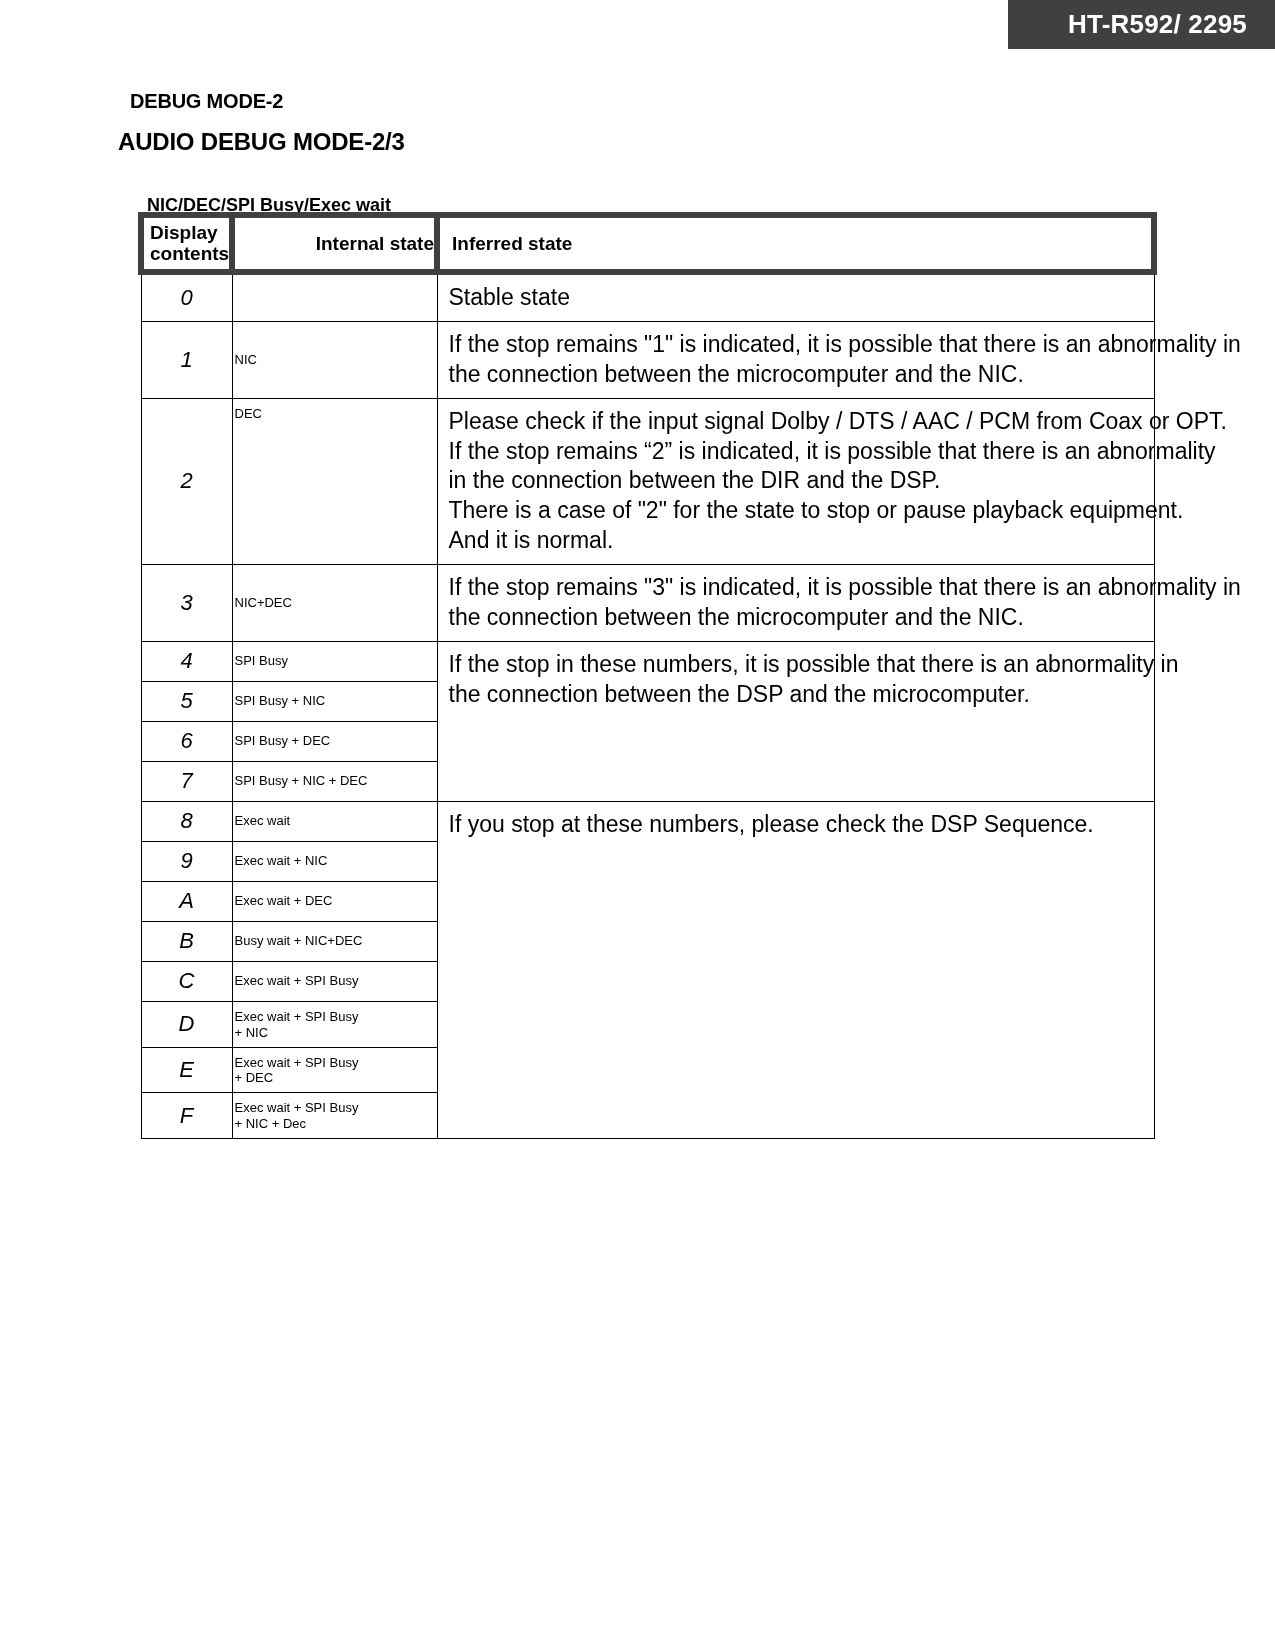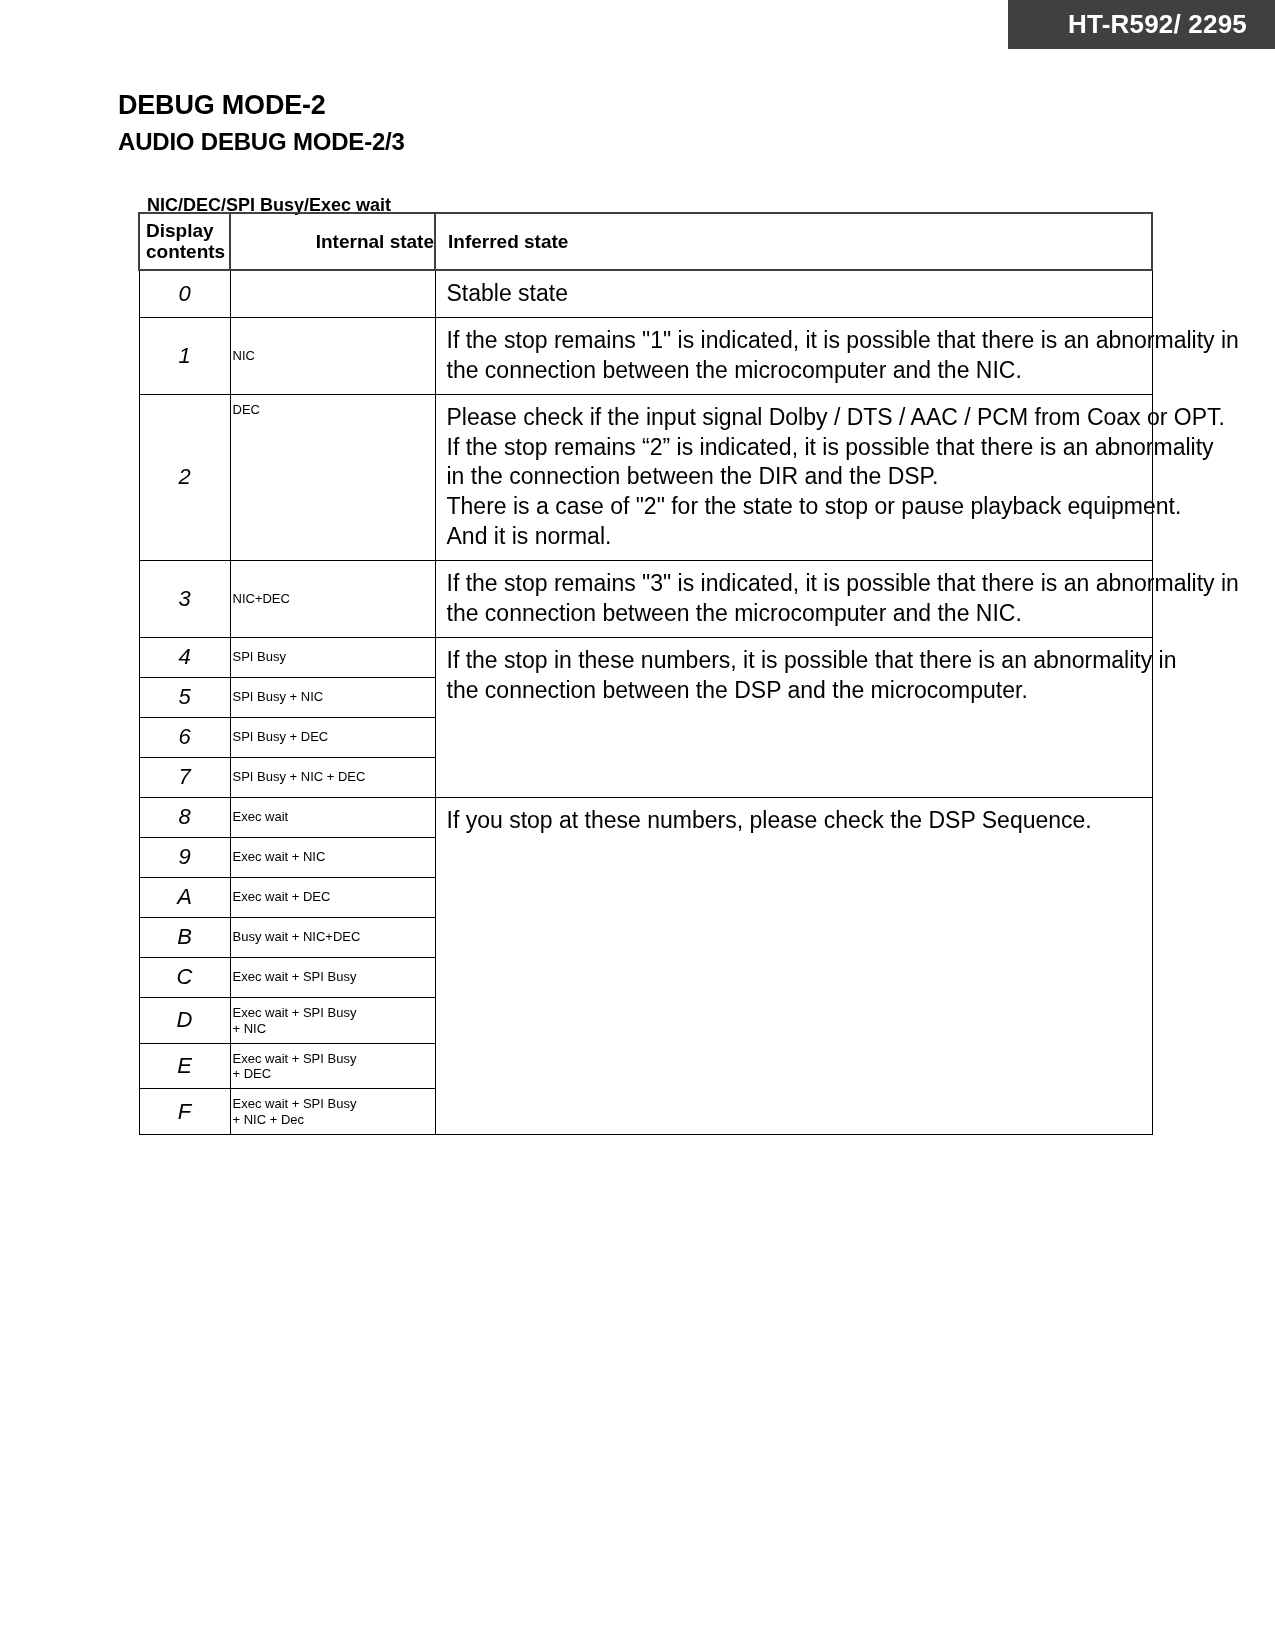--- a/index.html
+++ b/index.html
@@ -30,23 +30,23 @@
     justify-content: center;
     font-size: 26px;
     font-weight: bold;
     letter-spacing: 0.2px;
     padding-left: 16px;
   }
 
   
   .page-title {
     position: absolute;
-    left: 118px;
+    left: 130px;
     top: 90px;
-    font-size: 27px;
+    font-size: 20px;
     font-weight: bold;
     letter-spacing: -0.2px;
   }
   .page-subtitle {
     position: absolute;
     left: 118px;
     top: 128px;
     font-size: 24px;
     font-weight: bold;
     letter-spacing: -0.2px;
@@ -69,21 +69,21 @@
     border-collapse: collapse;
     table-layout: fixed;
   }
   .state-table td,
   .state-table th {
     border: 1px solid #000000;
     padding: 0;
     vertical-align: top;
   }
   .state-table .outer {
-    border: 2px solid #404040;
+    border: 6px solid #404040;
   }
 
   col.c-display { width: 91px; }
   col.c-internal { width: 205px; }
   col.c-inferred { width: 717px; }
 
   
   .hdr {
     height: 57px;
   }

